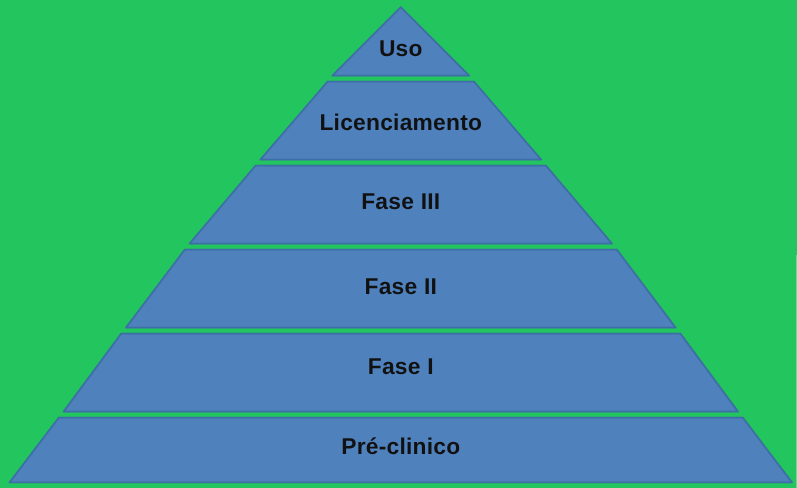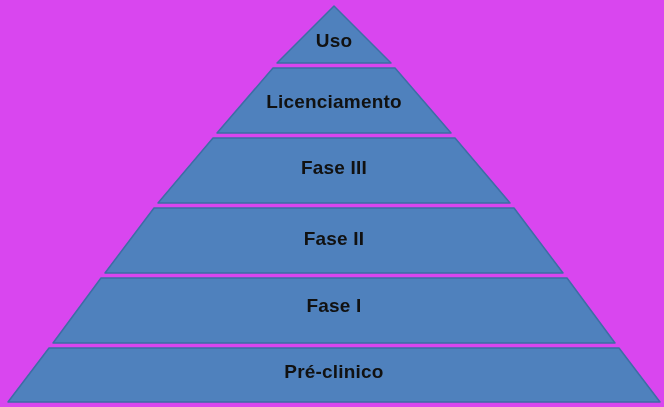--- a/index.html
+++ b/index.html
@@ -5,21 +5,21 @@
   html, body {
     margin: 0;
     padding: 0;
     background: #ffffff;
     font-family: "Liberation Sans", sans-serif;
   }
   .stage {
     position: relative;
     width: 664px;
     height: 407px;
-    background: #d946ef;
+    background: #22c55e;
     overflow: hidden;
   }
   .pyramid-svg {
     display: block;
     width: 664px;
     height: 407px;
   }
   .seg {
     stroke-width: 1.5;
     stroke-linejoin: round;

